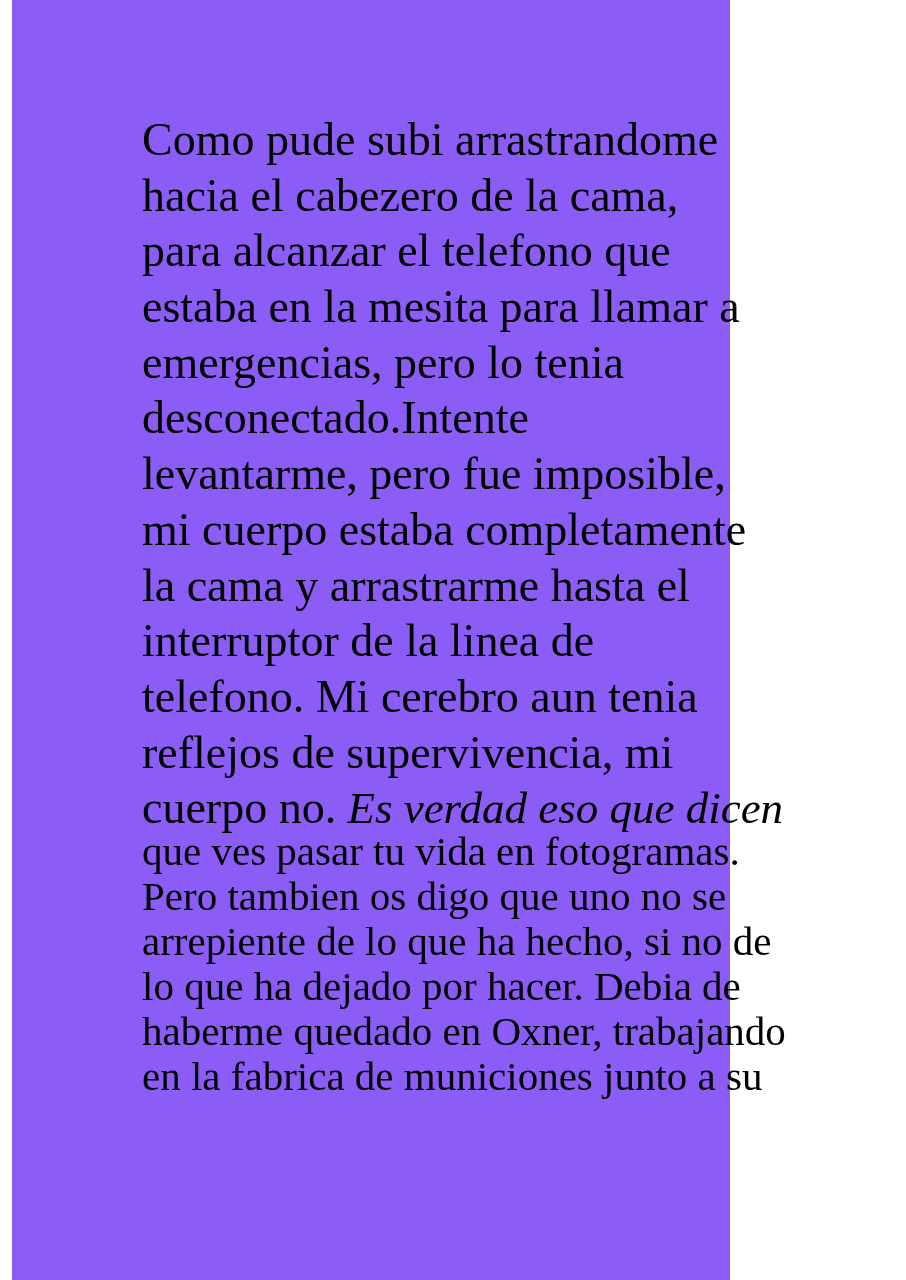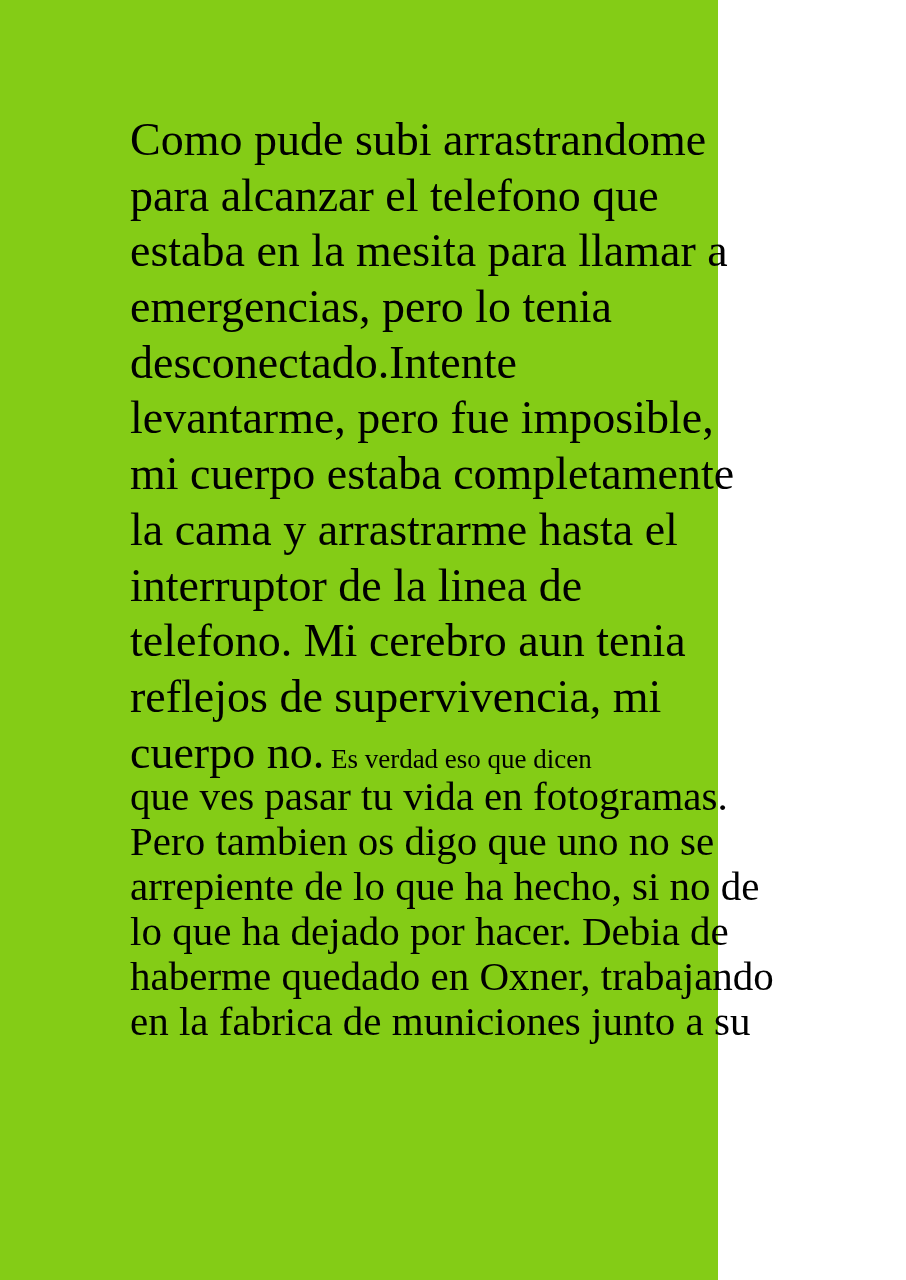--- a/index.html
+++ b/index.html
@@ -10,25 +10,25 @@
     body {
       width: 906px;
       height: 1280px;
       position: relative;
       overflow: hidden;
       font-family: "Liberation Serif", "DejaVu Serif", serif;
       color: #000000;
     }
     .page {
       position: absolute;
-      left: 0;
+      left: 12px;
       top: 0;
       width: 718px;
       height: 1280px;
-      background: #84cc16;
+      background: #8b5cf6;
     }
     .text-block {
       position: absolute;
       left: 130px;
       top: 112px;
       width: 700px;
     }
     .line {
       white-space: nowrap;
       display: block;
@@ -42,29 +42,31 @@
       font-size: 41px;
       line-height: 45px;
       height: 45px;
     }
     .line.mixed {
       font-size: 46px;
       line-height: 55.7px;
       height: 49px;
     }
     .line.mixed .small-run {
-      font-size: 27px;
+      font-size: 45px;
+      font-style: italic;
     }
   </style>
 </head>
 <body>
 
 <div class="page">
   <div class="text-block">
     <span class="line large">Como pude subi arrastrandome</span>
+    <span class="line large">hacia el cabezero de la cama,</span>
     <span class="line large">para alcanzar el telefono que</span>
     <span class="line large">estaba en la mesita para llamar a</span>
     <span class="line large">emergencias, pero lo tenia</span>
     <span class="line large">desconectado.Intente</span>
     <span class="line large">levantarme, pero fue imposible,</span>
     <span class="line large">mi cuerpo estaba completamente</span>
     <span class="line large">la cama y arrastrarme hasta el</span>
     <span class="line large">interruptor de la linea de</span>
     <span class="line large">telefono. Mi cerebro aun tenia</span>
     <span class="line large">reflejos de supervivencia, mi</span>

